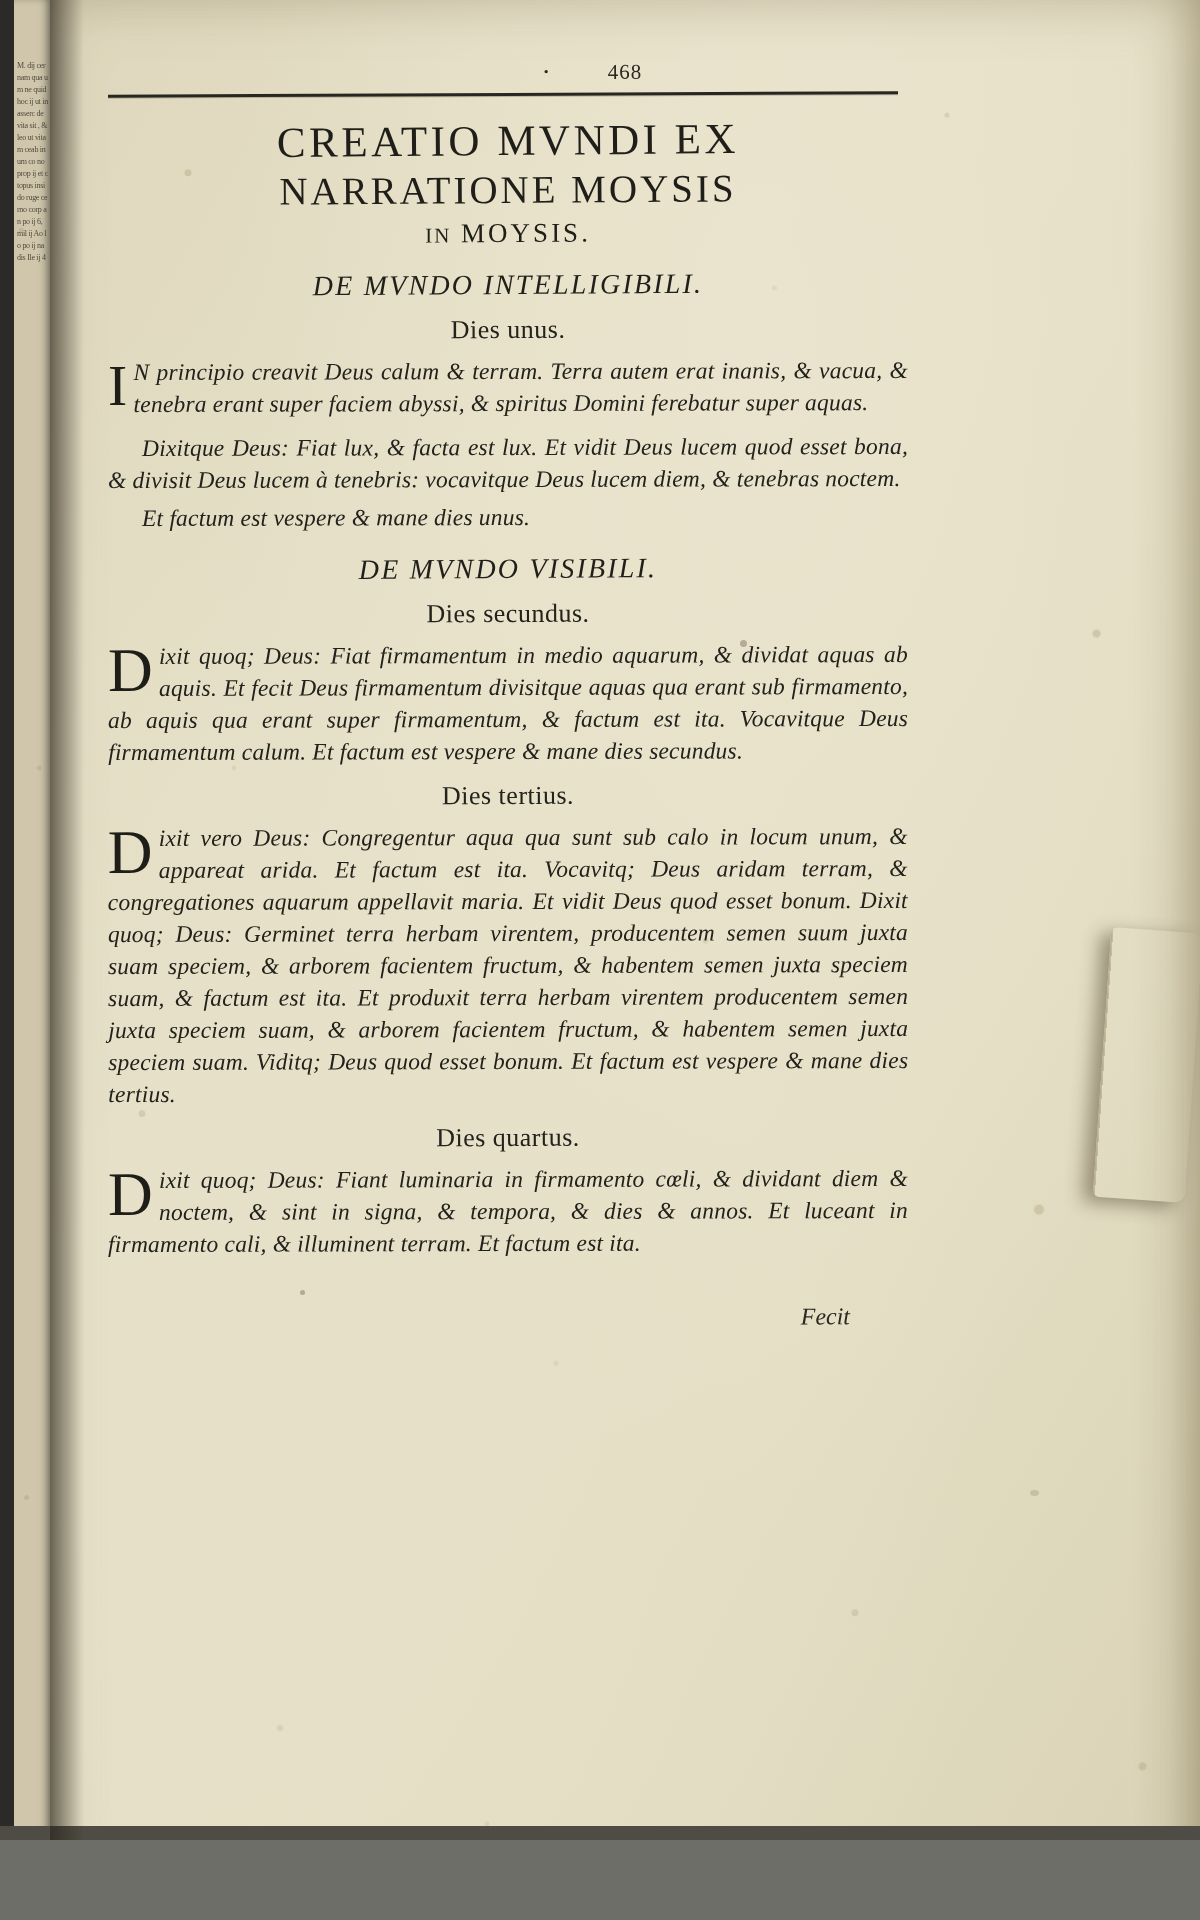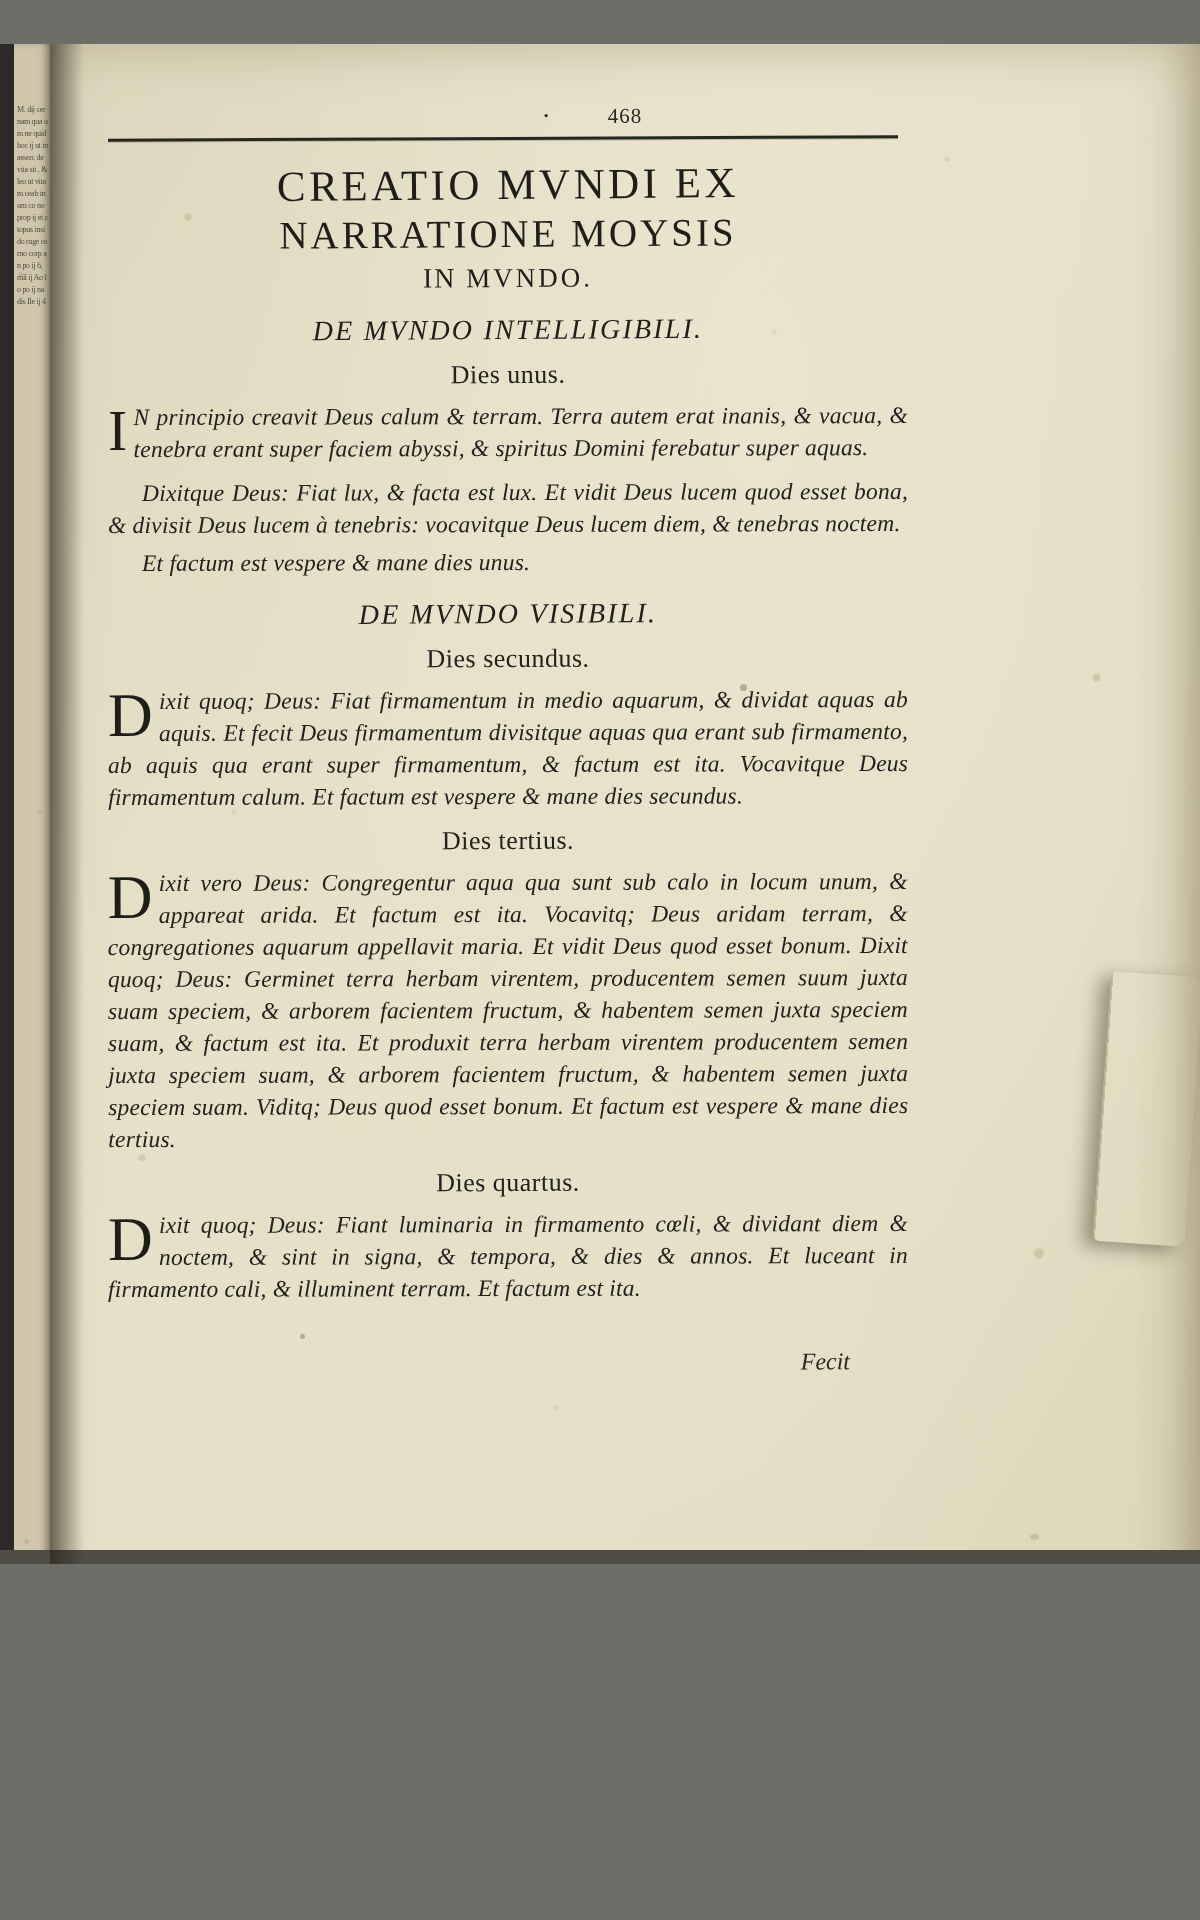--- a/index.html
+++ b/index.html
@@ -10,24 +10,23 @@
   body {
     width: 1200px;
     height: 1920px;
     overflow: hidden;
     font-family: "Liberation Serif", serif;
   }
 
   #page {
     position: relative;
     width: 1200px;
-    height: 1520px;
+    height: 1840px;
     background: #8c8a7e;
     overflow: hidden;
-    margin-top: 44px;
   }
 
   
   .gutter-dark {
     position: absolute;
     left: 0; top: 0;
     width: 14px; height: 1920px;
     background: #2b2a26;
   }
 
@@ -162,21 +161,21 @@
     margin-top: 4px;
     transform: rotate(-0.4deg);
   }
   h2.title3 {
     font-size: 27px;
     letter-spacing: 3px;
     margin-top: 6px;
     transform: rotate(-0.3deg);
   }
   h2.title3 .small {
-    font-size: 28px;
+    font-size: 21px;
     letter-spacing: 2px;
   }
 
   .section-head {
     text-align: center;
     font-style: italic;
     font-size: 28px;
     letter-spacing: 2.2px;
     margin: 20px 0 6px 0;
     color: #201f1a;
@@ -288,21 +287,21 @@
     <div class="textblock">
 
       <div class="folio"><span class="dot">•</span><span>468</span></div>
 
       <div class="rule"></div>
 
       <h1 class="title1">CREATIO MVNDI EX</h1>
       <h1 class="title2">NARRATIONE MOYSIS</h1>
       <h2 class="title3">
         <span class="small">IN</span>
-        <span>MVNDO.</span>
+        <span>MOYSIS.</span>
       </h2>
 
       <div class="section-head">DE MVNDO INTELLIGIBILI.</div>
       <div class="day-head">Dies unus.</div>
 
       <p class="para drop n">
         <span class="dropcap">I</span><span>N principio creavit Deus calum &amp; terram. Terra autem erat inanis, &amp; vacua, &amp; tenebra erant super faciem abyssi, &amp; spiritus Domini ferebatur super aquas.</span>
       </p>
       <p class="para indent">Dixitque Deus: Fiat lux, &amp; facta est lux. Et vidit Deus lucem quod esset bona, &amp; divisit Deus lucem à tenebris: vocavitque Deus lucem diem, &amp; tenebras noctem.</p>
       <p class="para indent">Et factum est vespere &amp; mane dies unus.</p>

